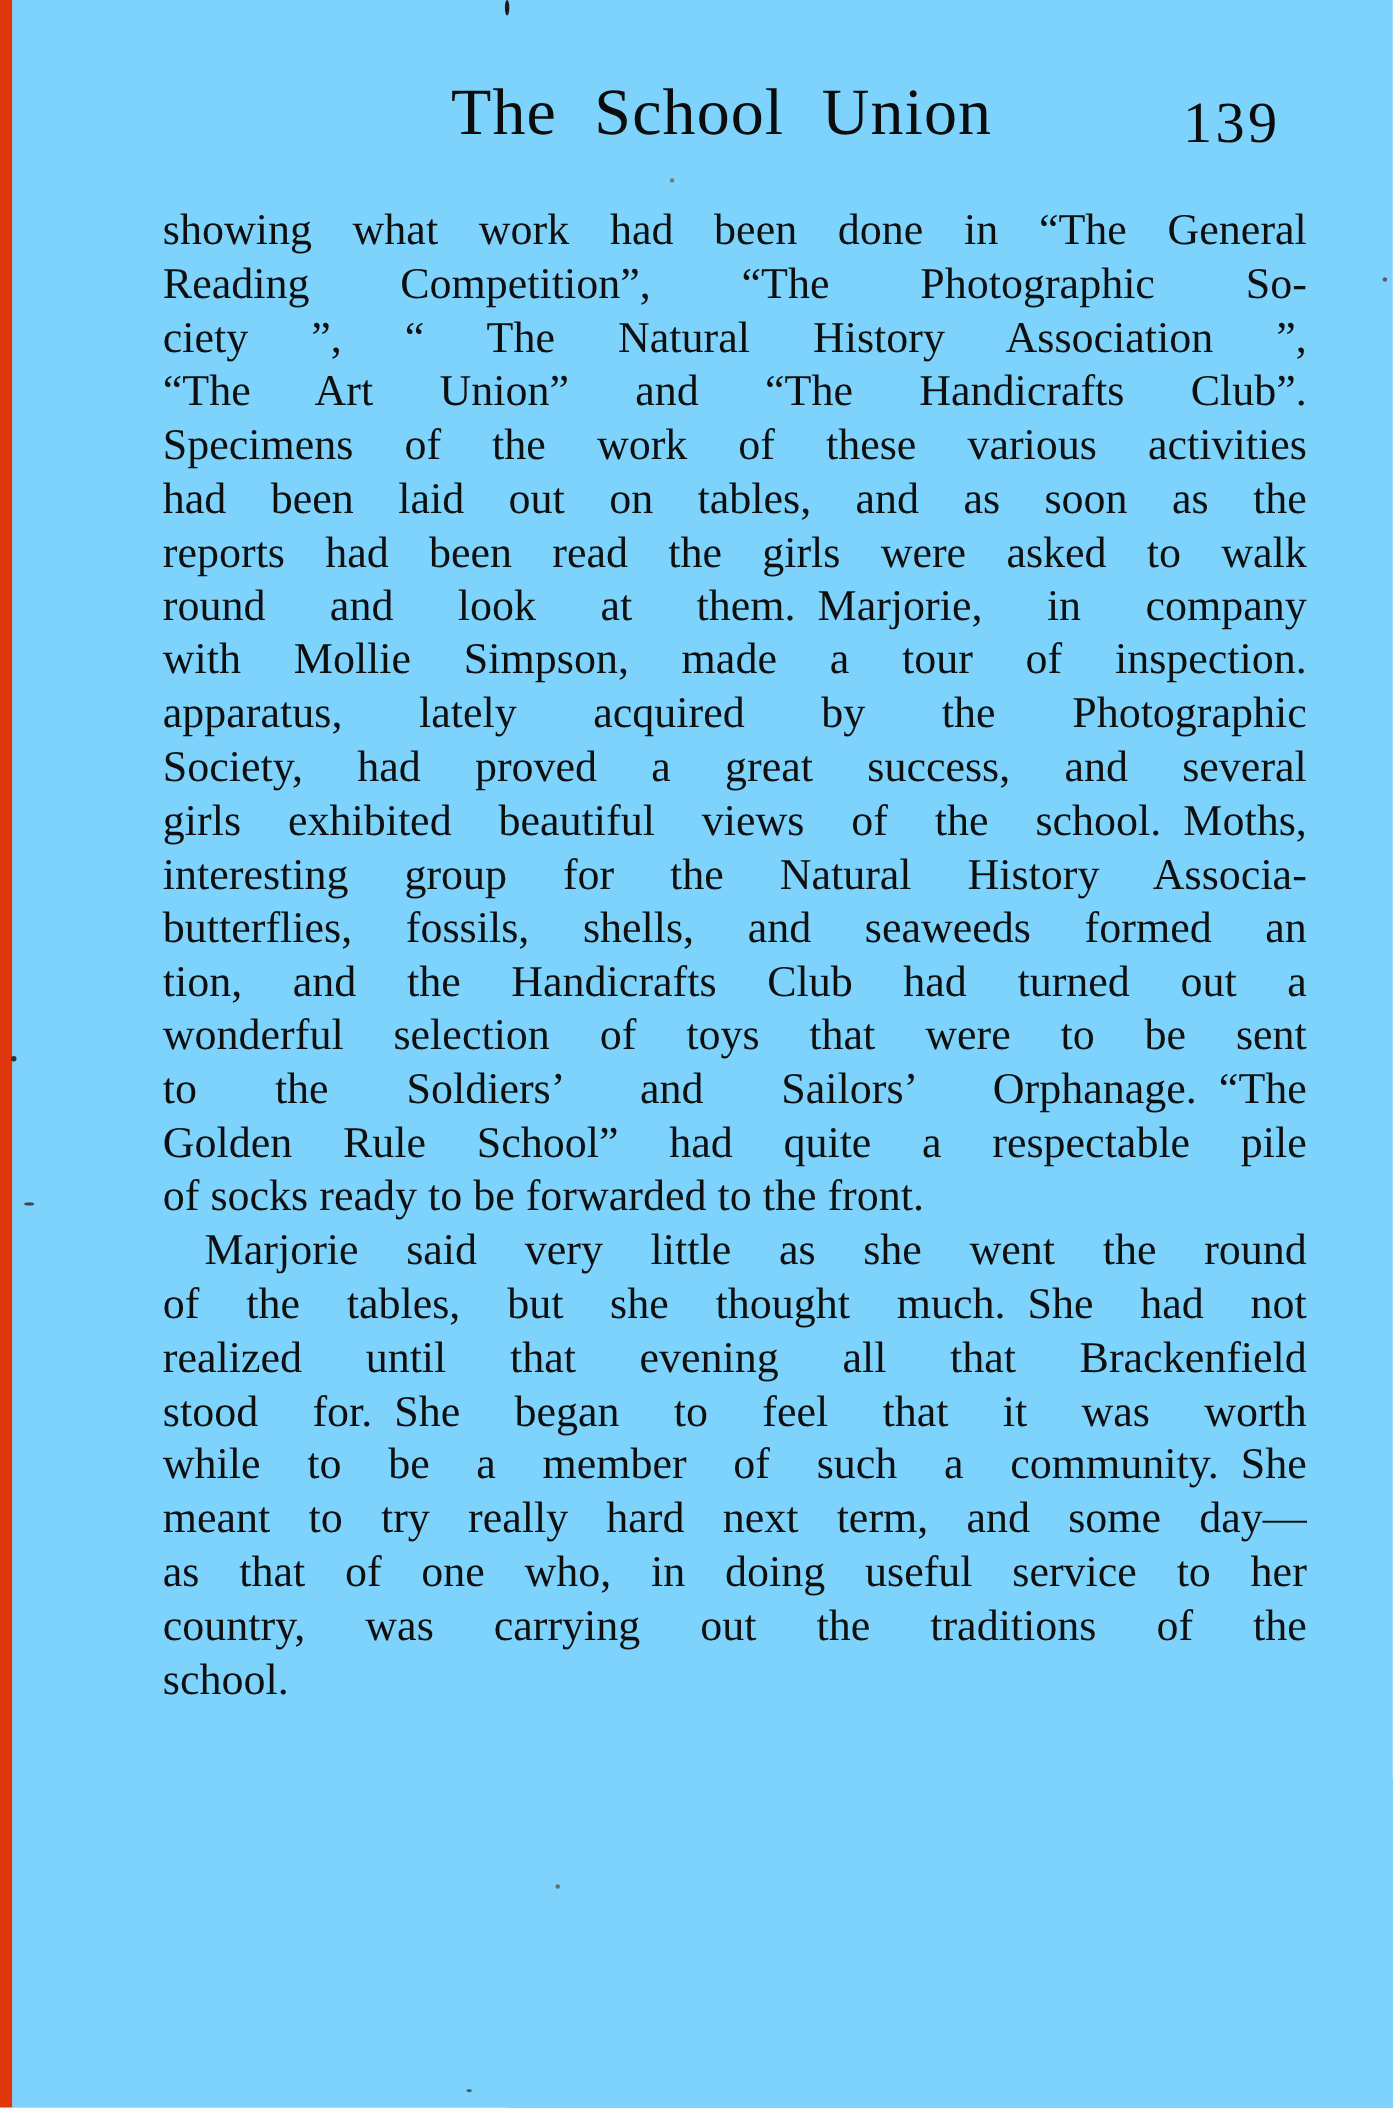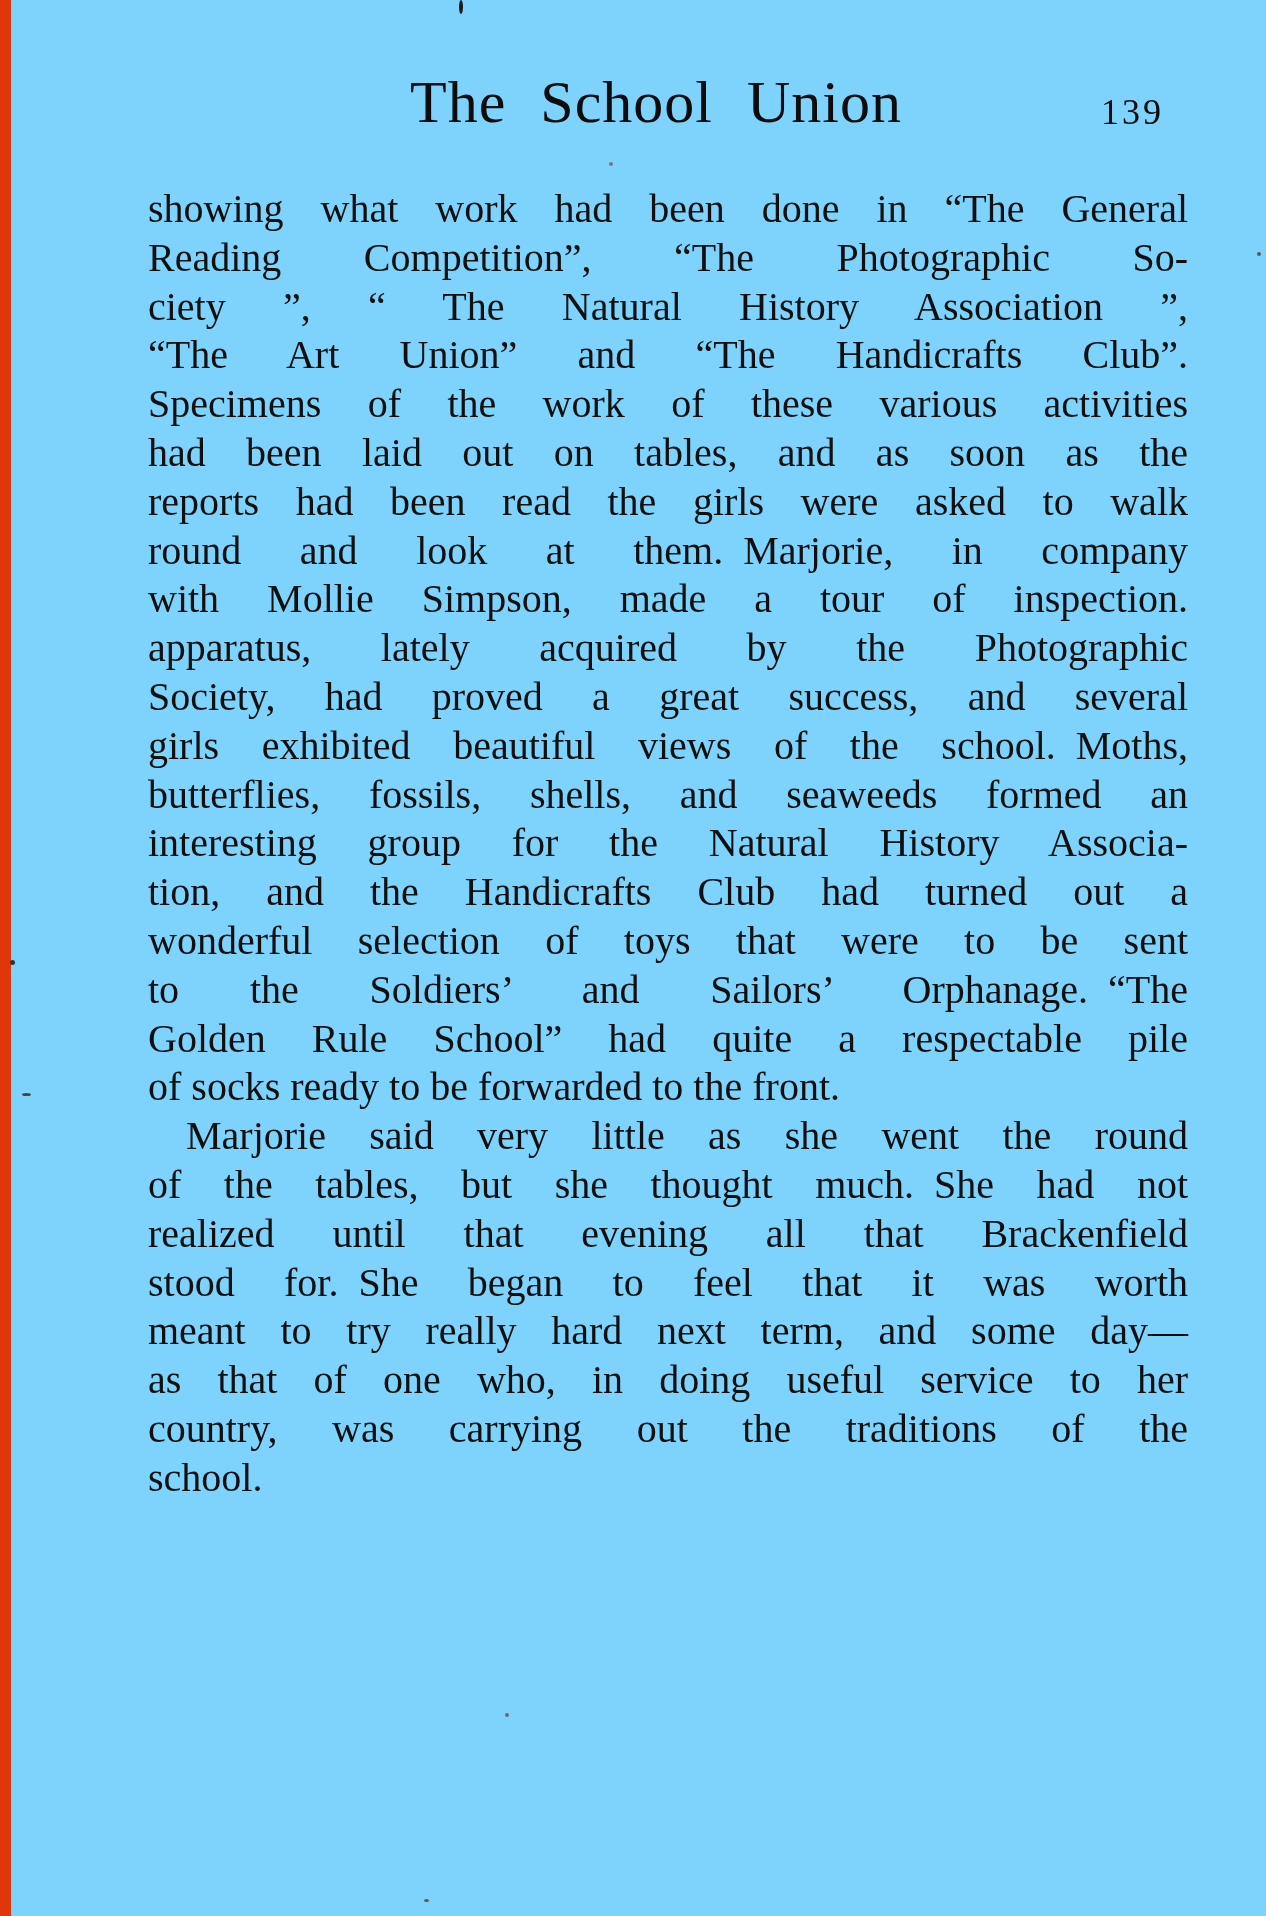--- a/index.html
+++ b/index.html
@@ -27,21 +27,21 @@
     line-height: 60px;
     word-spacing: 18px;
     letter-spacing: 1px;
     white-space: nowrap;
     color: #0c0c0c;
   }
   .page-number {
     position: absolute;
     top: 90px;
     right: 102px;
-    font-size: 36px;
+    font-size: 53px;
     line-height: 44px;
     letter-spacing: 3px;
     color: #0c0c0c;
   }
   .textblock {
     position: absolute;
     left: 128px;
     top: 185px;
     width: 1040px;
     font-size: 40px;
@@ -74,31 +74,32 @@
       <div class="line">ciety ”, “ The Natural History Association ”,</div>
       <div class="line">“The Art Union” and “The Handicrafts Club”.</div>
       <div class="line">Specimens of the work of these various activities</div>
       <div class="line">had been laid out on tables, and as soon as the</div>
       <div class="line">reports had been read the girls were asked to walk</div>
       <div class="line">round and look at them. Marjorie, in company</div>
       <div class="line">with Mollie Simpson, made a tour of inspection.</div>
       <div class="line">apparatus, lately acquired by the Photographic</div>
       <div class="line">Society, had proved a great success, and several</div>
       <div class="line">girls exhibited beautiful views of the school. Moths,</div>
+      <div class="line">interesting group for the Natural History Associa-</div>
       <div class="line">butterflies, fossils, shells, and seaweeds formed an</div>
-      <div class="line">interesting group for the Natural History Associa-</div>
       <div class="line">tion, and the Handicrafts Club had turned out a</div>
       <div class="line">wonderful selection of toys that were to be sent</div>
       <div class="line">to the Soldiers’ and Sailors’ Orphanage. “The</div>
       <div class="line">Golden Rule School” had quite a respectable pile</div>
       <div class="line plain">of socks ready to be forwarded to the front.</div>
       <div class="line indent">Marjorie said very little as she went the round</div>
       <div class="line">of the tables, but she thought much. She had not</div>
       <div class="line">realized until that evening all that Brackenfield</div>
       <div class="line">stood for. She began to feel that it was worth</div>
+      <div class="line">while to be a member of such a community. She</div>
       <div class="line">meant to try really hard next term, and some day—</div>
       <div class="line">as that of one who, in doing useful service to her</div>
       <div class="line">country, was carrying out the traditions of the</div>
       <div class="line plain">school.</div>
     </div>
 
   <div></div>
 <div class="speck" style="left: 459px; top: 0px; width: 4px; height: 14px; background: rgb(26, 26, 26);"></div>
     <div class="speck" style="left: 609px; top: 162px; width: 4px; height: 4px; background: rgb(120, 120, 120);"></div>
     <div class="speck" style="left: 1257px; top: 252px; width: 4px; height: 4px; background: rgb(90, 90, 90);"></div>

